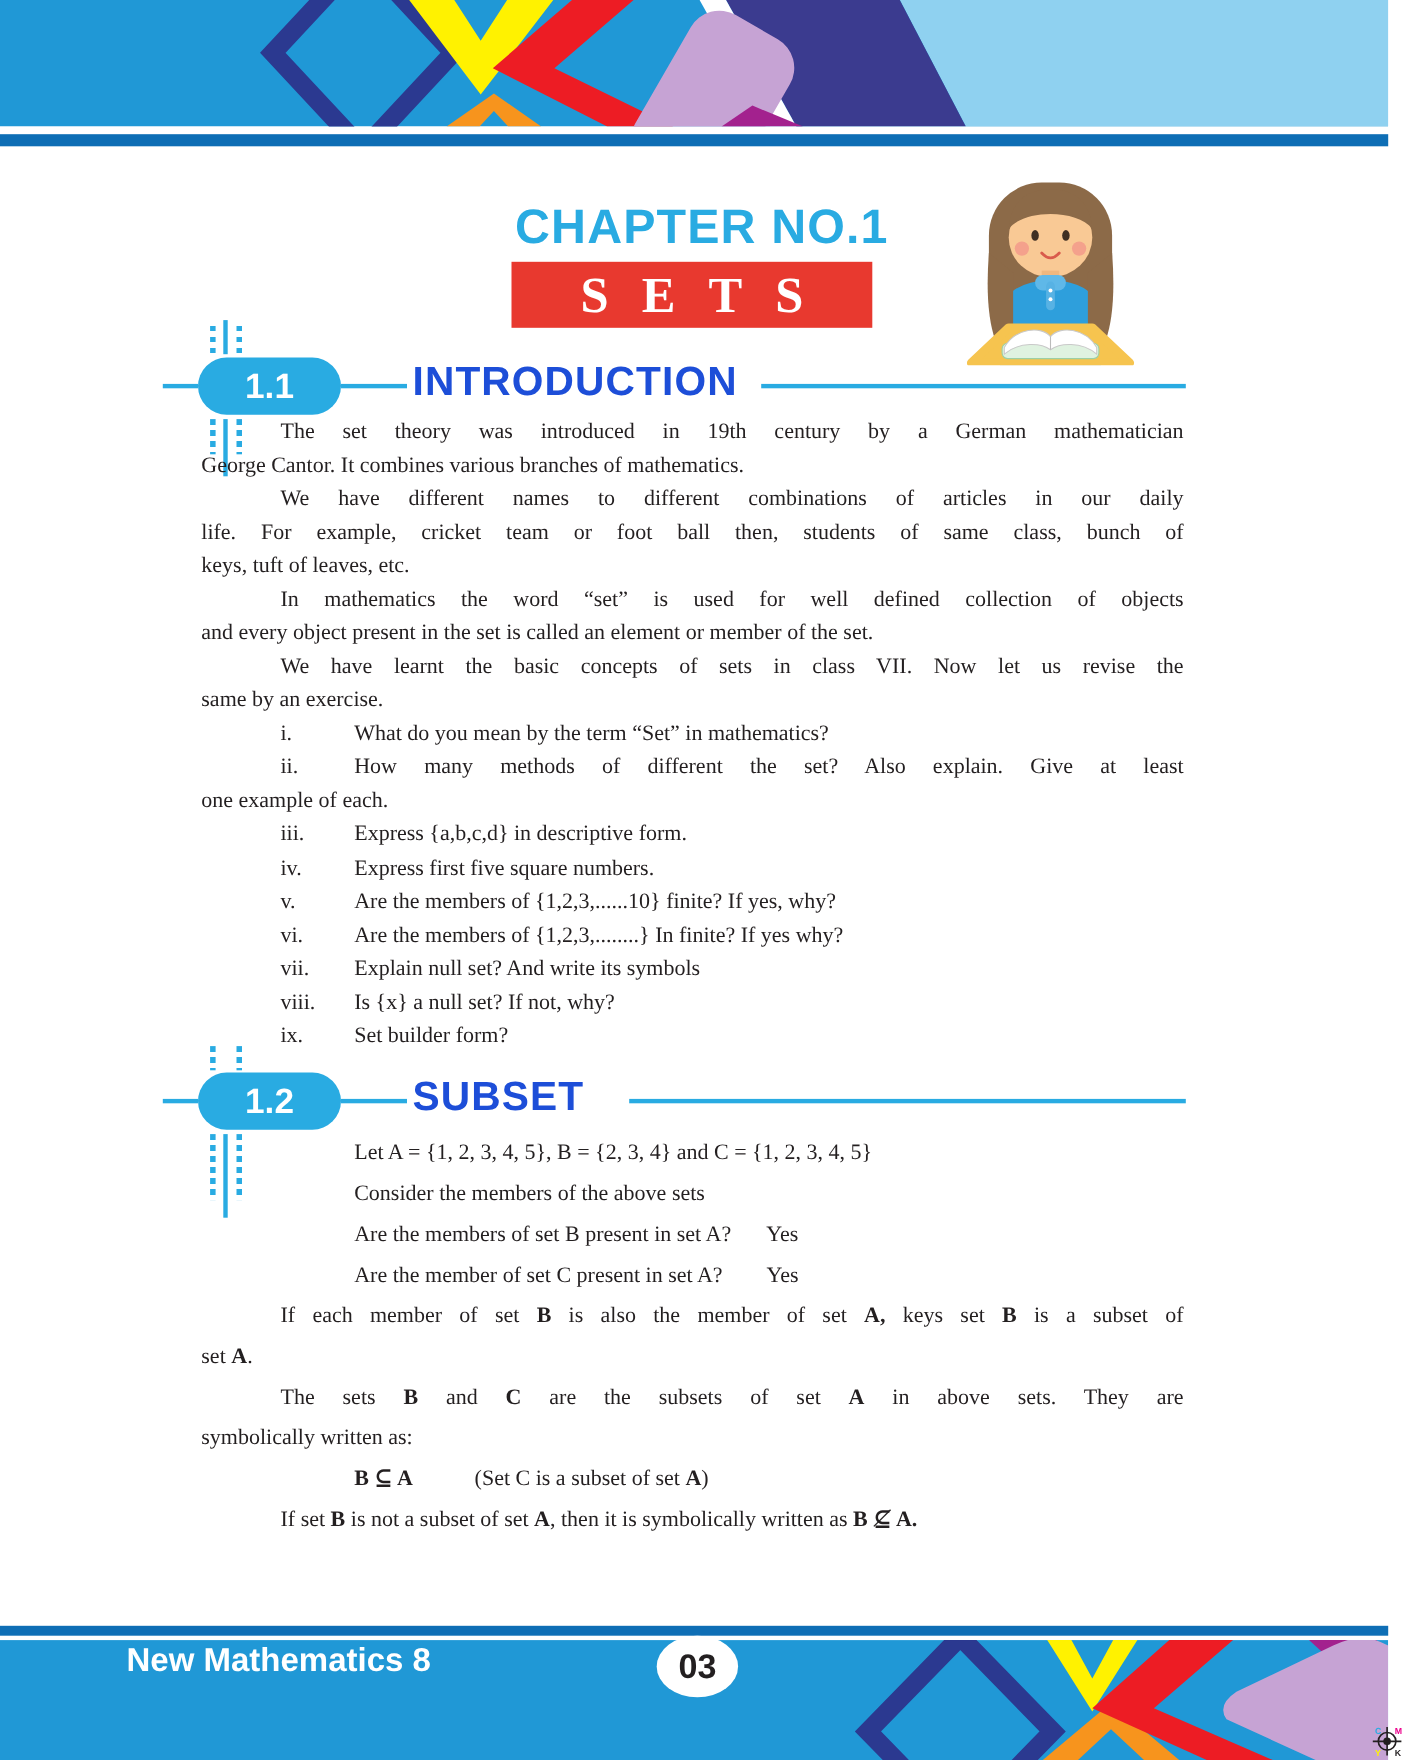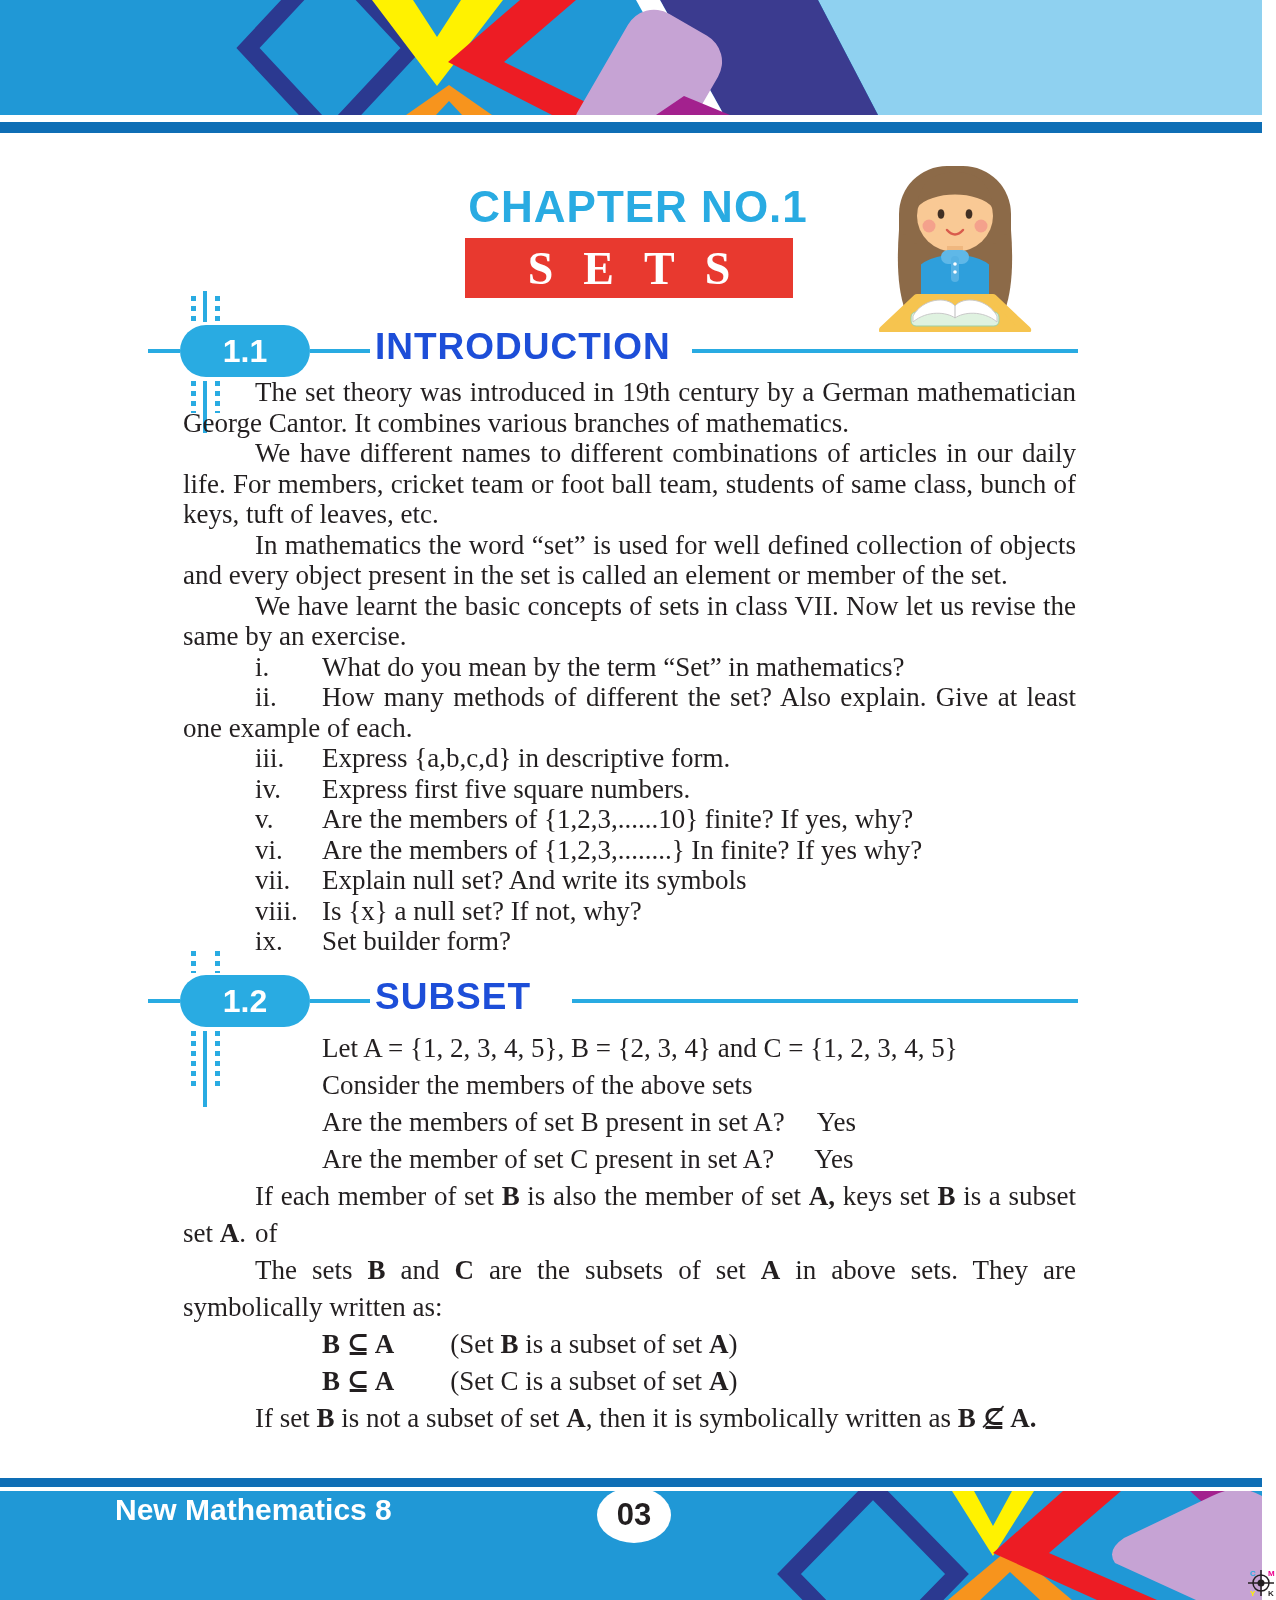--- a/index.html
+++ b/index.html
@@ -18,21 +18,21 @@
      display:flex;align-items:center;justify-content:center;
      font-family:"Liberation Sans",sans-serif;font-weight:bold;font-size:32px;color:#fff;}
   .sec-heading{position:absolute;font-family:"Liberation Sans",sans-serif;font-weight:bold;
      font-size:37px;color:#1d4ed8;letter-spacing:1px;}
   .hline{position:absolute;height:4px;background:#29ABE2;}
   .vsolid{position:absolute;width:4px;background:#29ABE2;}
   .vdots{position:absolute;width:5px;
      background-image:repeating-linear-gradient(to bottom,#29ABE2 0 5px,transparent 5px 10px);}
   
   .textblock{position:absolute;left:183px;width:893px;}
-  .bodyline{font-size:27px;white-space:nowrap;}
+  .bodyline{font-size:20px;white-space:nowrap;}
   .intro .bodyline{line-height:30.5px;height:30.5px;}
   .subset .bodyline{line-height:37px;height:37px;}
   .bodyline.just{white-space:normal;text-align:justify;text-align-last:justify;}
   .lbl{display:inline-block;width:67px;}
   .bodyline b{font-weight:bold;}
   
   .footer-darkbar{position:absolute;left:0;top:1478px;width:1262px;height:9px;background:#0E6EB5;}
   .top-darkbar{position:absolute;left:0;top:122px;width:1262px;height:11px;background:#0E6EB5;}
   .footer-title{position:absolute;left:115px;top:1493px;font-family:"Liberation Sans",sans-serif;
      font-weight:bold;font-size:30px;color:#fff;}
@@ -105,21 +105,21 @@
   <div class="sec-heading" style="left:375px;top:326px">INTRODUCTION</div>
   <div class="hline" style="left:692px;top:349px;width:386px"></div>
   <div class="vdots" style="left:191px;top:381px;height:32px"></div>
   <div class="vsolid" style="left:203px;top:381px;height:52px"></div>
   <div class="vdots" style="left:215px;top:381px;height:32px"></div>
 
   <div id="intro-lines" class="textblock intro" style="top:377px">
       <div class="bodyline just" style="padding-left: 72px;"><span>The set theory was introduced in 19th century by a German mathematician</span></div>
       <div class="bodyline"><span>George Cantor. It combines various branches of mathematics.</span></div>
       <div class="bodyline just" style="padding-left: 72px;"><span>We have different names to different combinations of articles in our daily</span></div>
-      <div class="bodyline just"><span>life. For members, cricket team or foot ball team, students of same class, bunch of</span></div>
+      <div class="bodyline just"><span>life. For example, cricket team or foot ball then, students of same class, bunch of</span></div>
       <div class="bodyline"><span>keys, tuft of leaves, etc.</span></div>
       <div class="bodyline just" style="padding-left: 72px;"><span>In mathematics the word “set” is used for well defined collection of objects</span></div>
       <div class="bodyline"><span>and every object present in the set is called an element or member of the set.</span></div>
       <div class="bodyline just" style="padding-left: 72px;"><span>We have learnt the basic concepts of sets in class VII. Now let us revise the</span></div>
       <div class="bodyline"><span>same by an exercise.</span></div>
       <div class="bodyline" style="padding-left: 72px;"><span class="lbl">i.</span><span>What do you mean by the term “Set” in mathematics?</span></div>
       <div class="bodyline just" style="padding-left: 72px;"><span class="lbl">ii.</span><span>How many methods of different the set? Also explain. Give at least</span></div>
       <div class="bodyline"><span>one example of each.</span></div>
       <div class="bodyline" style="padding-left: 72px;"><span class="lbl">iii.</span><span>Express {a,b,c,d} in descriptive form.</span></div>
       <div class="bodyline" style="padding-left: 72px;"><span class="lbl">iv.</span><span>Express first five square numbers.</span></div>
@@ -145,21 +145,20 @@
 
   <div id="subset-lines" class="textblock subset" style="top:1030px">
       <div class="bodyline" style="padding-left: 139px;"><span>Let A = {1, 2, 3, 4, 5}, B = {2, 3, 4} and C = {1, 2, 3, 4, 5}</span></div>
       <div class="bodyline" style="padding-left: 139px;"><span>Consider the members of the above sets</span></div>
       <div class="bodyline" style="padding-left: 139px;"><span>Are the members of set B present in set A?</span><span style="margin-left: 32px;">Yes</span></div>
       <div class="bodyline" style="padding-left: 139px;"><span>Are the member of set C present in set A?</span><span style="margin-left: 40px;">Yes</span></div>
       <div class="bodyline just" style="padding-left: 72px;"><span>If each member of set </span><b>B</b><span> is also the member of set </span><b>A,</b><span> keys set </span><b>B</b><span> is a subset of</span></div>
       <div class="bodyline"><span>set </span><b>A</b><span>.</span></div>
       <div class="bodyline just" style="padding-left: 72px;"><span>The sets </span><b>B</b><span> and </span><b>C</b><span> are the subsets of set </span><b>A</b><span> in above sets. They are</span></div>
       <div class="bodyline"><span>symbolically written as:</span></div>
-      <div class="bodyline" style="padding-left: 139px;"><b>B ⊆ A</b><span style="margin-left: 56px;">(Set </span><b>B</b><span> is a subset of set </span><b>A</b><span>)</span></div>
       <div class="bodyline" style="padding-left: 139px;"><b>B ⊆ A</b><span style="margin-left: 56px;">(Set C is a subset of set </span><b>A</b><span>)</span></div>
       <div class="bodyline" style="padding-left: 72px;"><span>If set </span><b>B</b><span> is not a subset of set </span><b>A</b><span>, then it is symbolically written as </span><b>B ⊈ A.</b></div>
     </div>
 
   <div class="footer-darkbar"></div>
   <svg class="abs" style="left:0;top:1491px" width="1276" height="109" viewBox="0 0 1276 109">
     <defs>
         <clipPath id="footClip">
           <rect x="0" y="0" width="1262" height="109"></rect>
         </clipPath>

